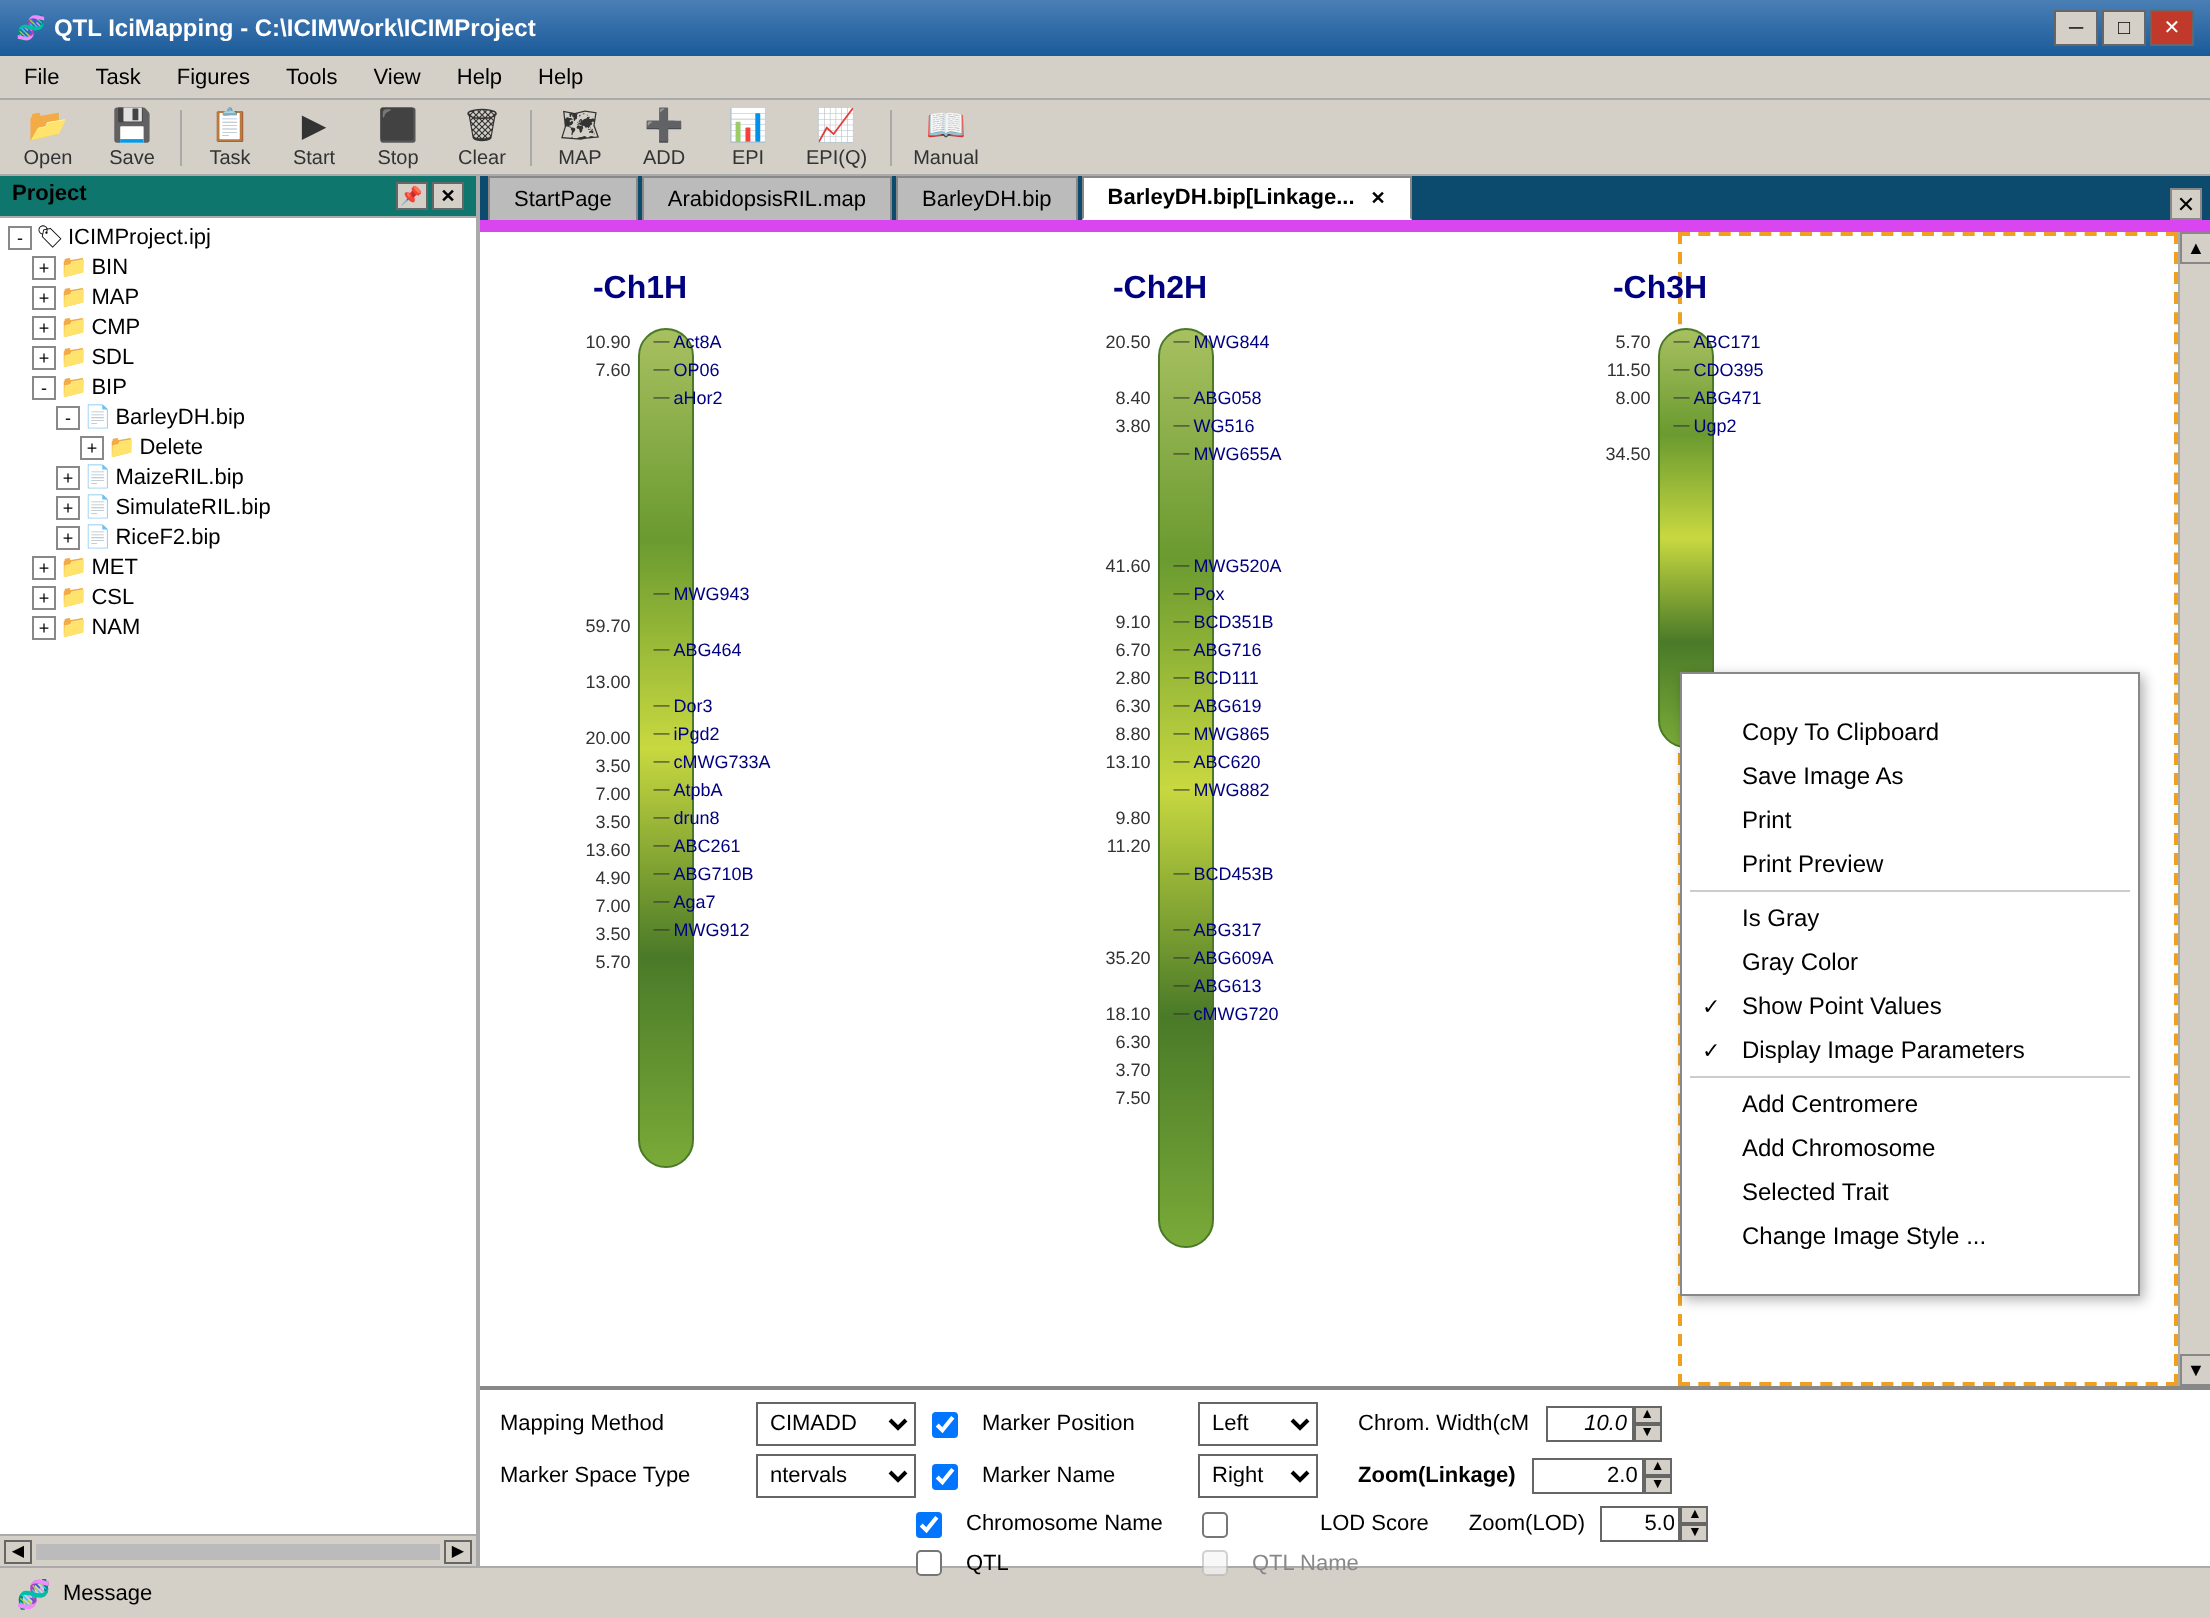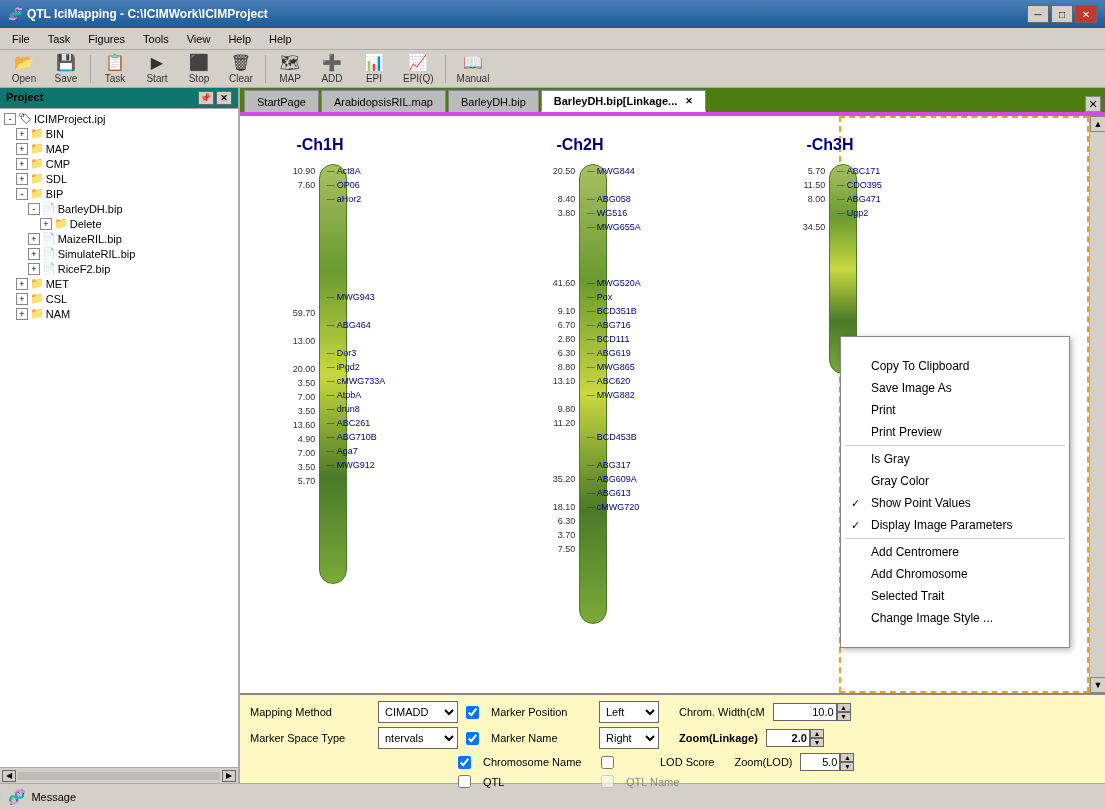--- a/index.html
+++ b/index.html
@@ -106,26 +106,26 @@
     
     #right-panel {
       flex: 1;
       display: flex;
       flex-direction: column;
       background: #c0c0c0;
     }
 
     
     #tab-bar {
-      background: #4d7c0f;
+      background: #0c4a6e;
       height: 28px;
       display: flex;
       align-items: flex-end;
       padding: 0 4px;
-      border-bottom: 4px solid #d946ef;
+      border-bottom: 6px solid #d946ef;
     }
     .tab {
       padding: 3px 12px;
       background: #bbb;
       border: 1px solid #888;
       border-bottom: none;
       cursor: pointer;
       margin-right: 2px;
       font-size: 11px;
       height: 22px;
@@ -212,21 +212,21 @@
     #vert-scrollbar {
       position: absolute;
       right: 0; top: 0; bottom: 0;
       width: 16px;
       background: #d4d0c8;
       border-left: 1px solid #aaa;
     }
 
     
     #bottom-controls {
-      background: #fef9c3;
+      background: #ffffff;
       height: 90px;
       border-top: 2px solid #888;
       padding: 6px 10px;
       display: flex;
       flex-direction: column;
       gap: 4px;
     }
     .control-row { display: flex; align-items: center; gap: 8px; }
     .ctrl-label { font-size: 11px; min-width: 120px; }
     .ctrl-select {
@@ -689,41 +689,41 @@
           <option>CIMADD</option>
         </select>
         <input type="checkbox" class="ctrl-checkbox" checked="" style="">
         <label class="ctrl-label" style="min-width:100px;">Marker Position</label>
         <select class="ctrl-select" style="width:60px;">
           <option>Left</option>
           <option>Right</option>
         </select>
         <span style="margin-left:12px;font-size:11px;">Chrom. Width(cM</span>
         <div class="spin-group">
-          <input type="text" class="ctrl-input-num" value="10.0" style="width: 64px;">
+          <input type="text" class="ctrl-input-num" value="10.0" style="width: 44px; font-style: italic;">
           <div style="display:flex;flex-direction:column;">
             <div class="spin-btn">▲</div>
             <div class="spin-btn">▼</div>
           </div>
         </div>
       </div>
       <div class="control-row">
         <label class="ctrl-label">Marker Space Type</label>
         <select class="ctrl-select" style="width:80px;">
           <option>ntervals</option>
         </select>
         <input type="checkbox" class="ctrl-checkbox" checked="" style="">
         <label class="ctrl-label" style="min-width:100px;">Marker Name</label>
         <select class="ctrl-select" style="width:60px;">
           <option>Right</option>
           <option>Left</option>
         </select>
         <span style="margin-left:12px;font-size:11px;font-weight:bold;">Zoom(Linkage)</span>
         <div class="spin-group">
-          <input type="text" class="ctrl-input-num" value="2.0" style="width: 44px; font-weight: bold;">
+          <input type="text" class="ctrl-input-num" value="2.0" style="width: 56px;">
           <div style="display:flex;flex-direction:column;">
             <div class="spin-btn">▲</div>
             <div class="spin-btn">▼</div>
           </div>
         </div>
       </div>
       <div class="control-row">
         <span style="min-width:200px;display:inline-block;"></span>
         <input type="checkbox" class="ctrl-checkbox" checked="" style="">
         <label style="font-size:11px;min-width:110px;">Chromosome Name</label>

